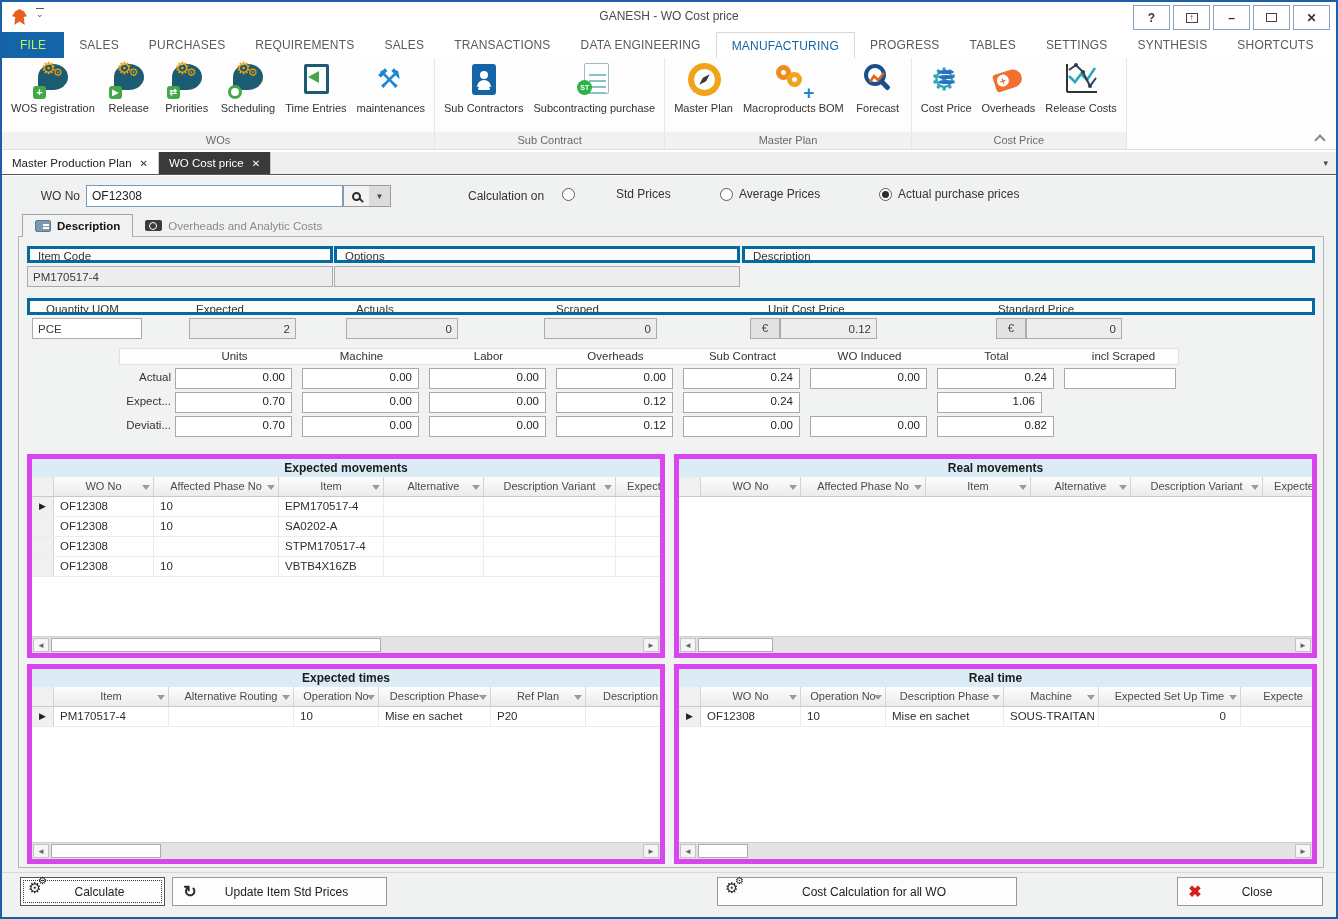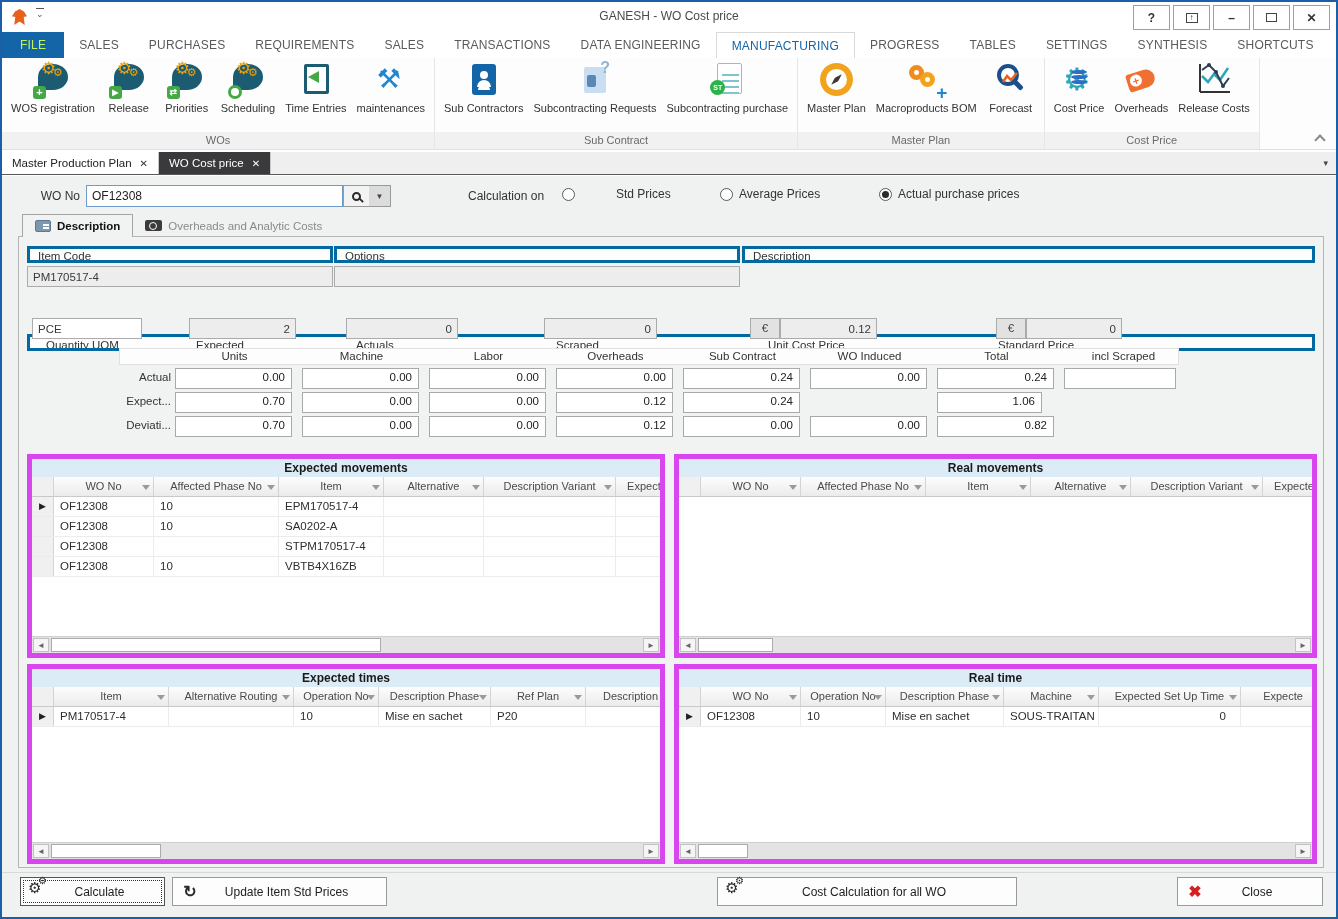--- a/index.html
+++ b/index.html
@@ -245,26 +245,20 @@
     <div class="rgroup">
       <div class="rbuttons">
         <div class="rbtn">
           <span class="icn">
               <span class="idbadge"></span>
             </span>
           <span class="rbtn-label">Sub Contractors</span>
         </div>
         <div class="rbtn">
           <span class="icn">
-              <span class="docq"></span>
-            </span>
-          <span class="rbtn-label">Subcontracting Requests</span>
-        </div>
-        <div class="rbtn">
-          <span class="icn">
               <span class="docst"></span>
             </span>
           <span class="rbtn-label">Subcontracting purchase</span>
         </div>
       </div>
       <div class="rgroup-label">Sub Contract</div>
     </div>
 
     <div class="rgroup">
       <div class="rbuttons">
@@ -380,21 +374,21 @@
 
     <div class="panel">
 
       <div class="strip" style="left:8px;top:9px;width:306px;">Item Code</div>
       <div class="strip" style="left:315px;top:9px;width:406px;">Options</div>
       <div class="strip" style="left:723px;top:9px;width:573px;">Description</div>
 
       <input class="ro" style="left: 8px; top: 29px; width: 306px;" readonly="" value="PM170517-4">
       <input class="ro" style="left: 315px; top: 29px; width: 406px;" readonly="" value="">
 
-      <div class="strip" style="left:8px;top:61px;width:1288px;padding-left:0;margin-top:36px;">
+      <div class="strip" style="left:8px;top:61px;width:1288px;padding-left:0;">
         <span class="flabel" style="left:16px;">Quantity UOM</span>
         <span class="flabel" style="left:166px;">Expected</span>
         <span class="flabel" style="left:326px;">Actuals</span>
         <span class="flabel" style="left:526px;">Scraped</span>
         <span class="flabel" style="left:738px;">Unit Cost Price</span>
         <span class="flabel" style="left:968px;">Standard Price</span>
       </div>
 
       <input class="ro" style="left: 13px; top: 81px; width: 110px; background: rgb(255, 255, 255);" readonly="" value="PCE">
       <input class="ro num" style="left: 170px; top: 81px; width: 107px;" readonly="" value="2">

